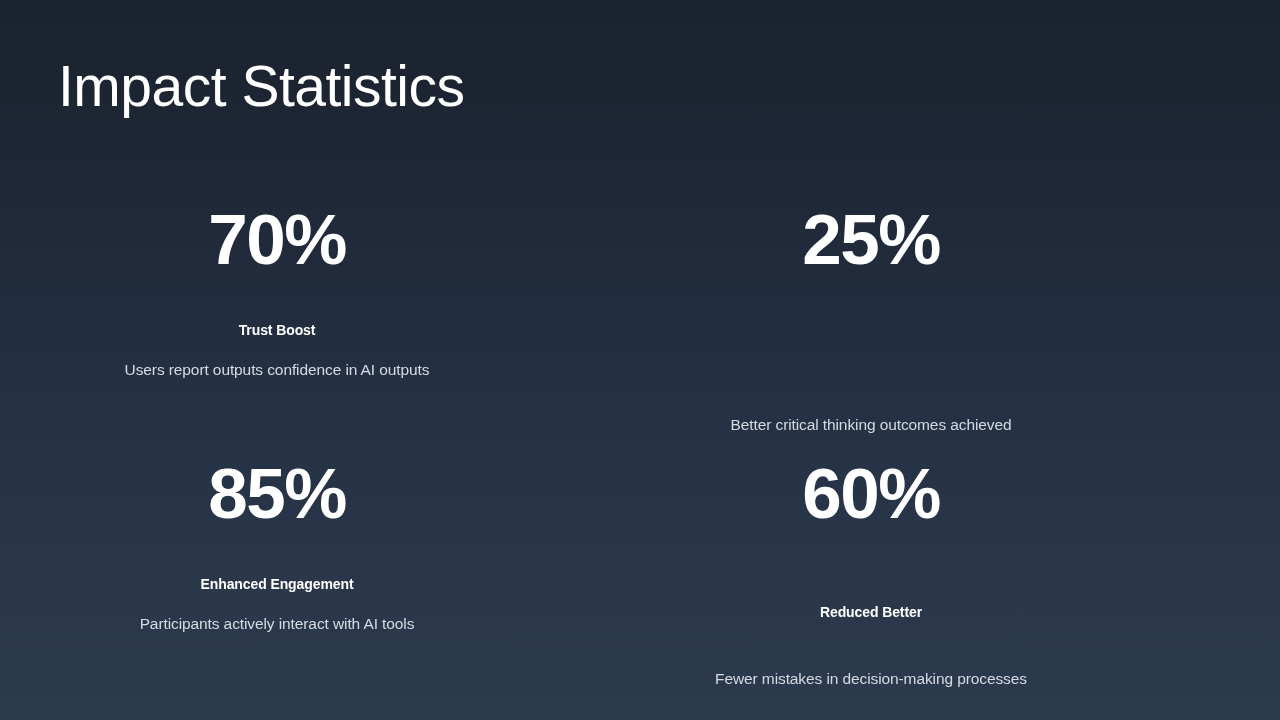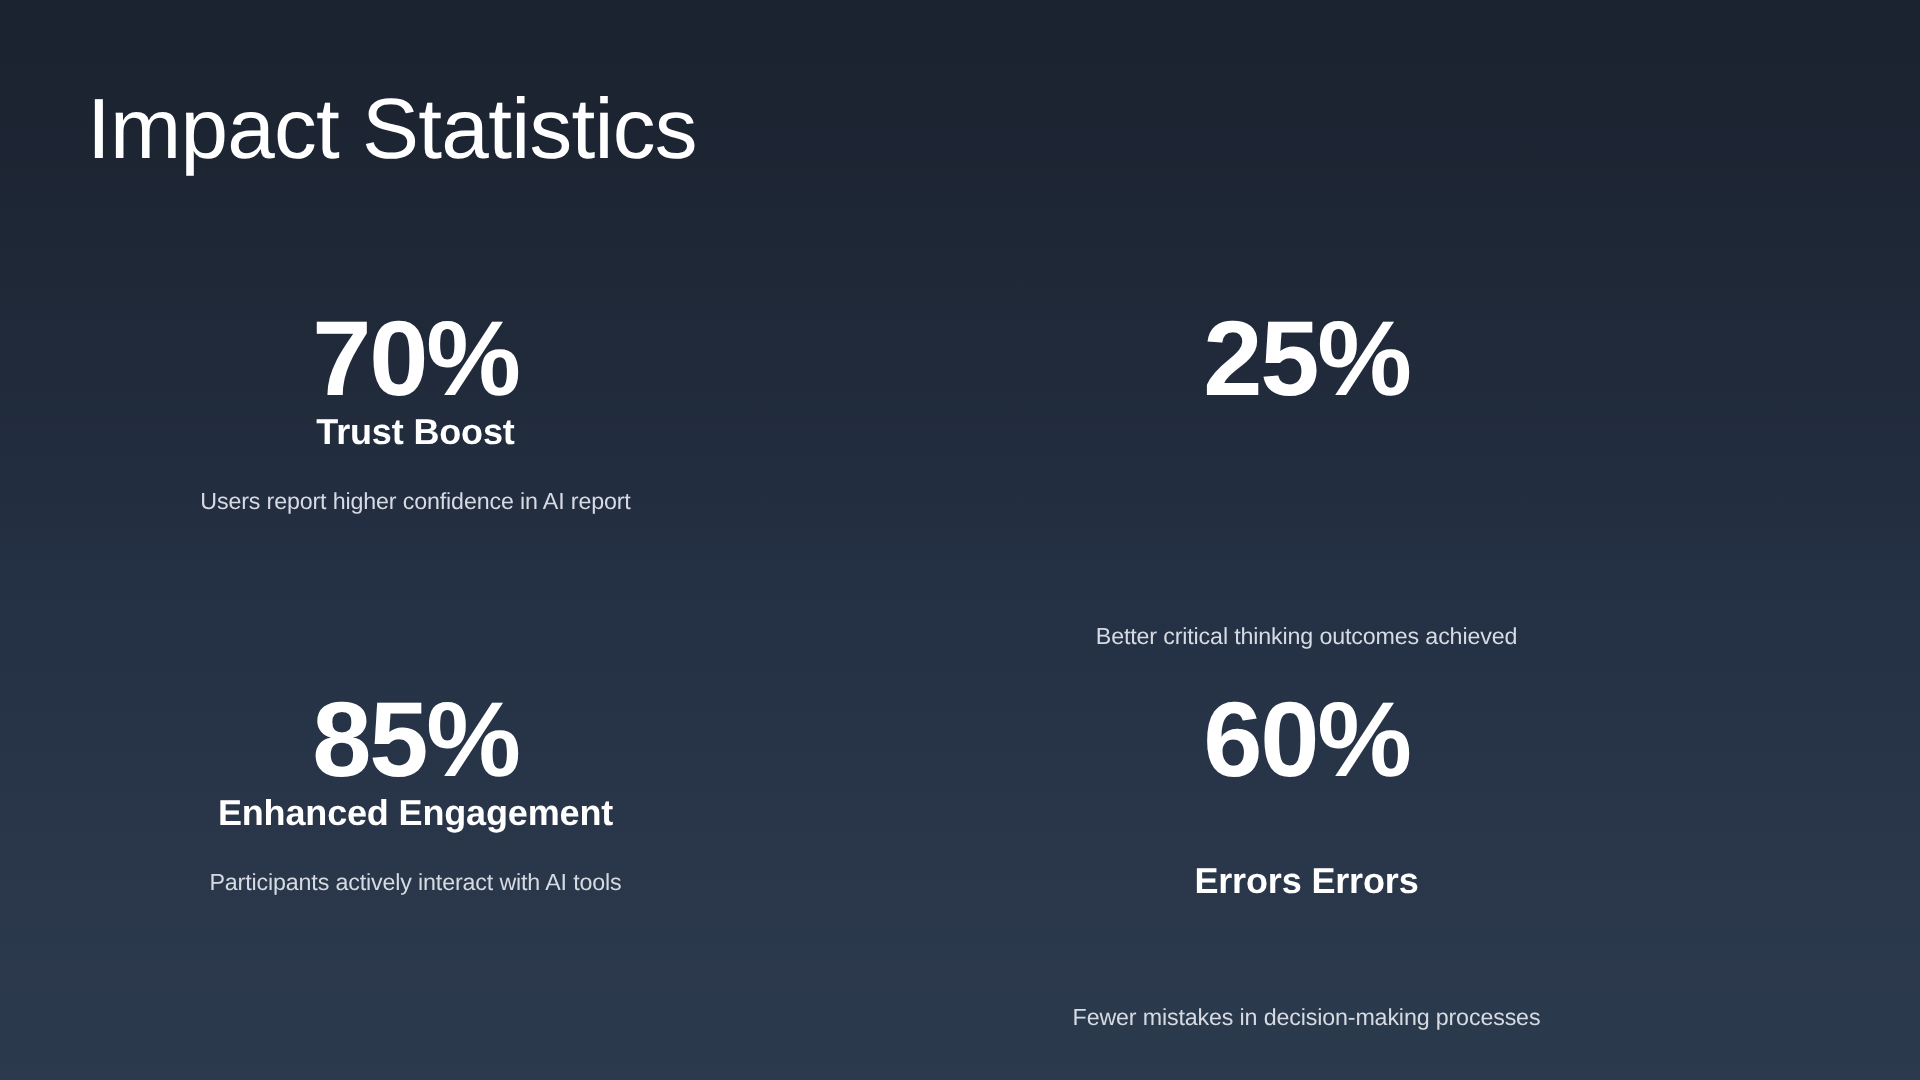--- a/index.html
+++ b/index.html
@@ -64,21 +64,22 @@
   .stat-value {
     font-size: 71px;
     font-weight: 700;
     line-height: 1;
     letter-spacing: -1.5px;
     color: #ffffff;
     white-space: nowrap;
   }
 
   .stat-label {
-    font-size: 24px;
+    margin-top: 47px;
+    font-size: 14px;
     font-weight: 700;
     letter-spacing: -0.1px;
     color: #ffffff;
     white-space: nowrap;
   }
 
   .stat-desc {
     margin-top: 23px;
     font-size: 15.5px;
     font-weight: 400;
@@ -92,34 +93,34 @@
 
 <div class="slide">
 
   <h1 class="slide-title">Impact Statistics</h1>
 
   <div class="stats-grid">
 
     <div class="stat-card col-left">
       <div class="stat-value">70%</div>
       <div class="stat-label">Trust Boost</div>
-      <div class="stat-desc">Users report higher confidence in AI report</div>
+      <div class="stat-desc">Users report outputs confidence in AI outputs</div>
     </div>
 
     <div class="stat-card col-right">
       <div class="stat-value">25%</div>
       <div class="stat-desc">Better critical thinking outcomes achieved</div>
     </div>
 
     <div class="stat-card col-left">
       <div class="stat-value">85%</div>
       <div class="stat-label">Enhanced Engagement</div>
       <div class="stat-desc">Participants actively interact with AI tools</div>
     </div>
 
     <div class="stat-card col-right">
       <div class="stat-value">60%</div>
-      <div class="stat-label">Errors Errors</div>
+      <div class="stat-label">Reduced Better</div>
       <div class="stat-desc">Fewer mistakes in decision-making processes</div>
     </div>
 
   </div>
 </div>
 
 </body></html>

